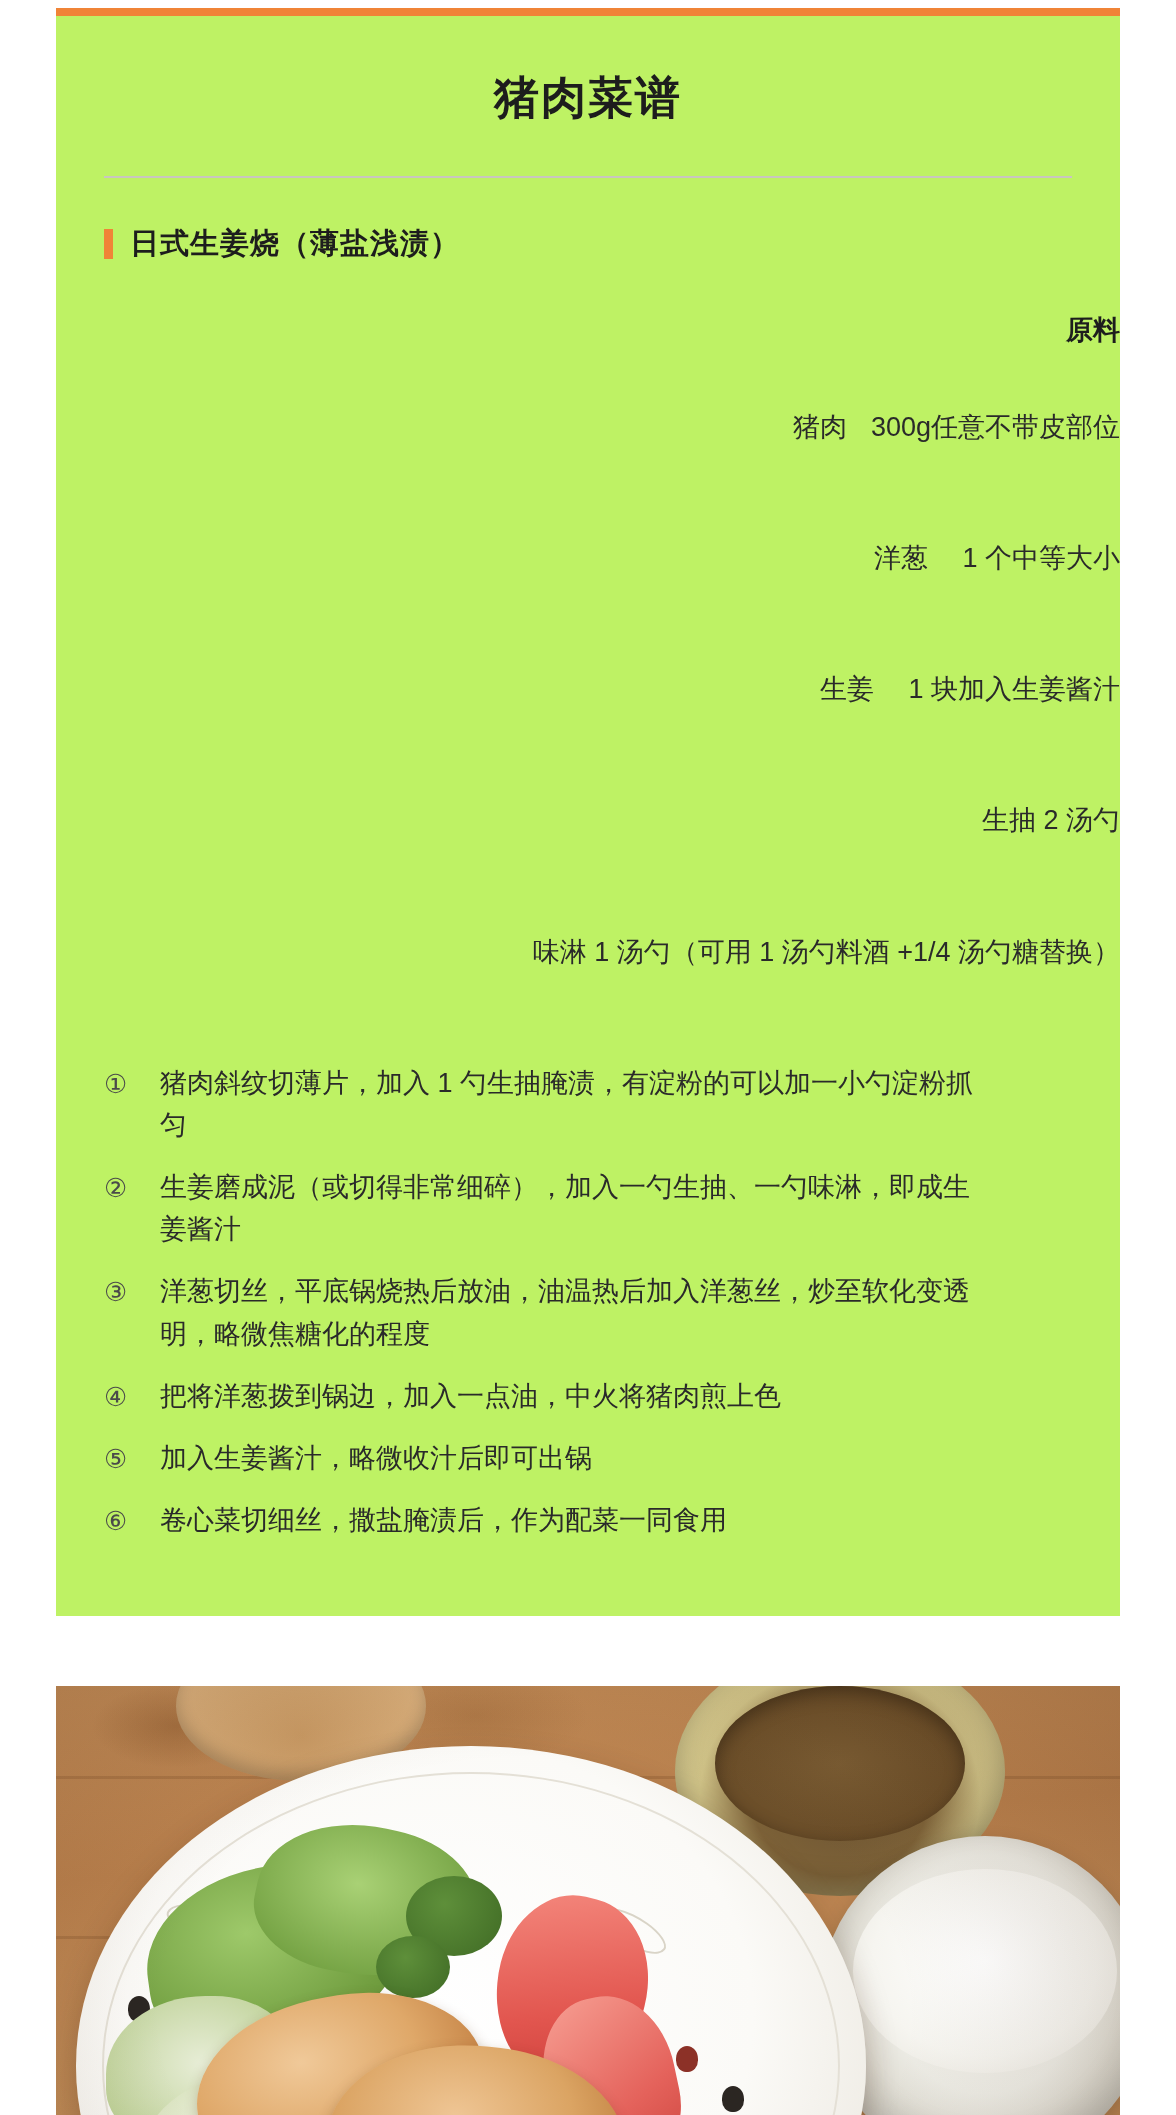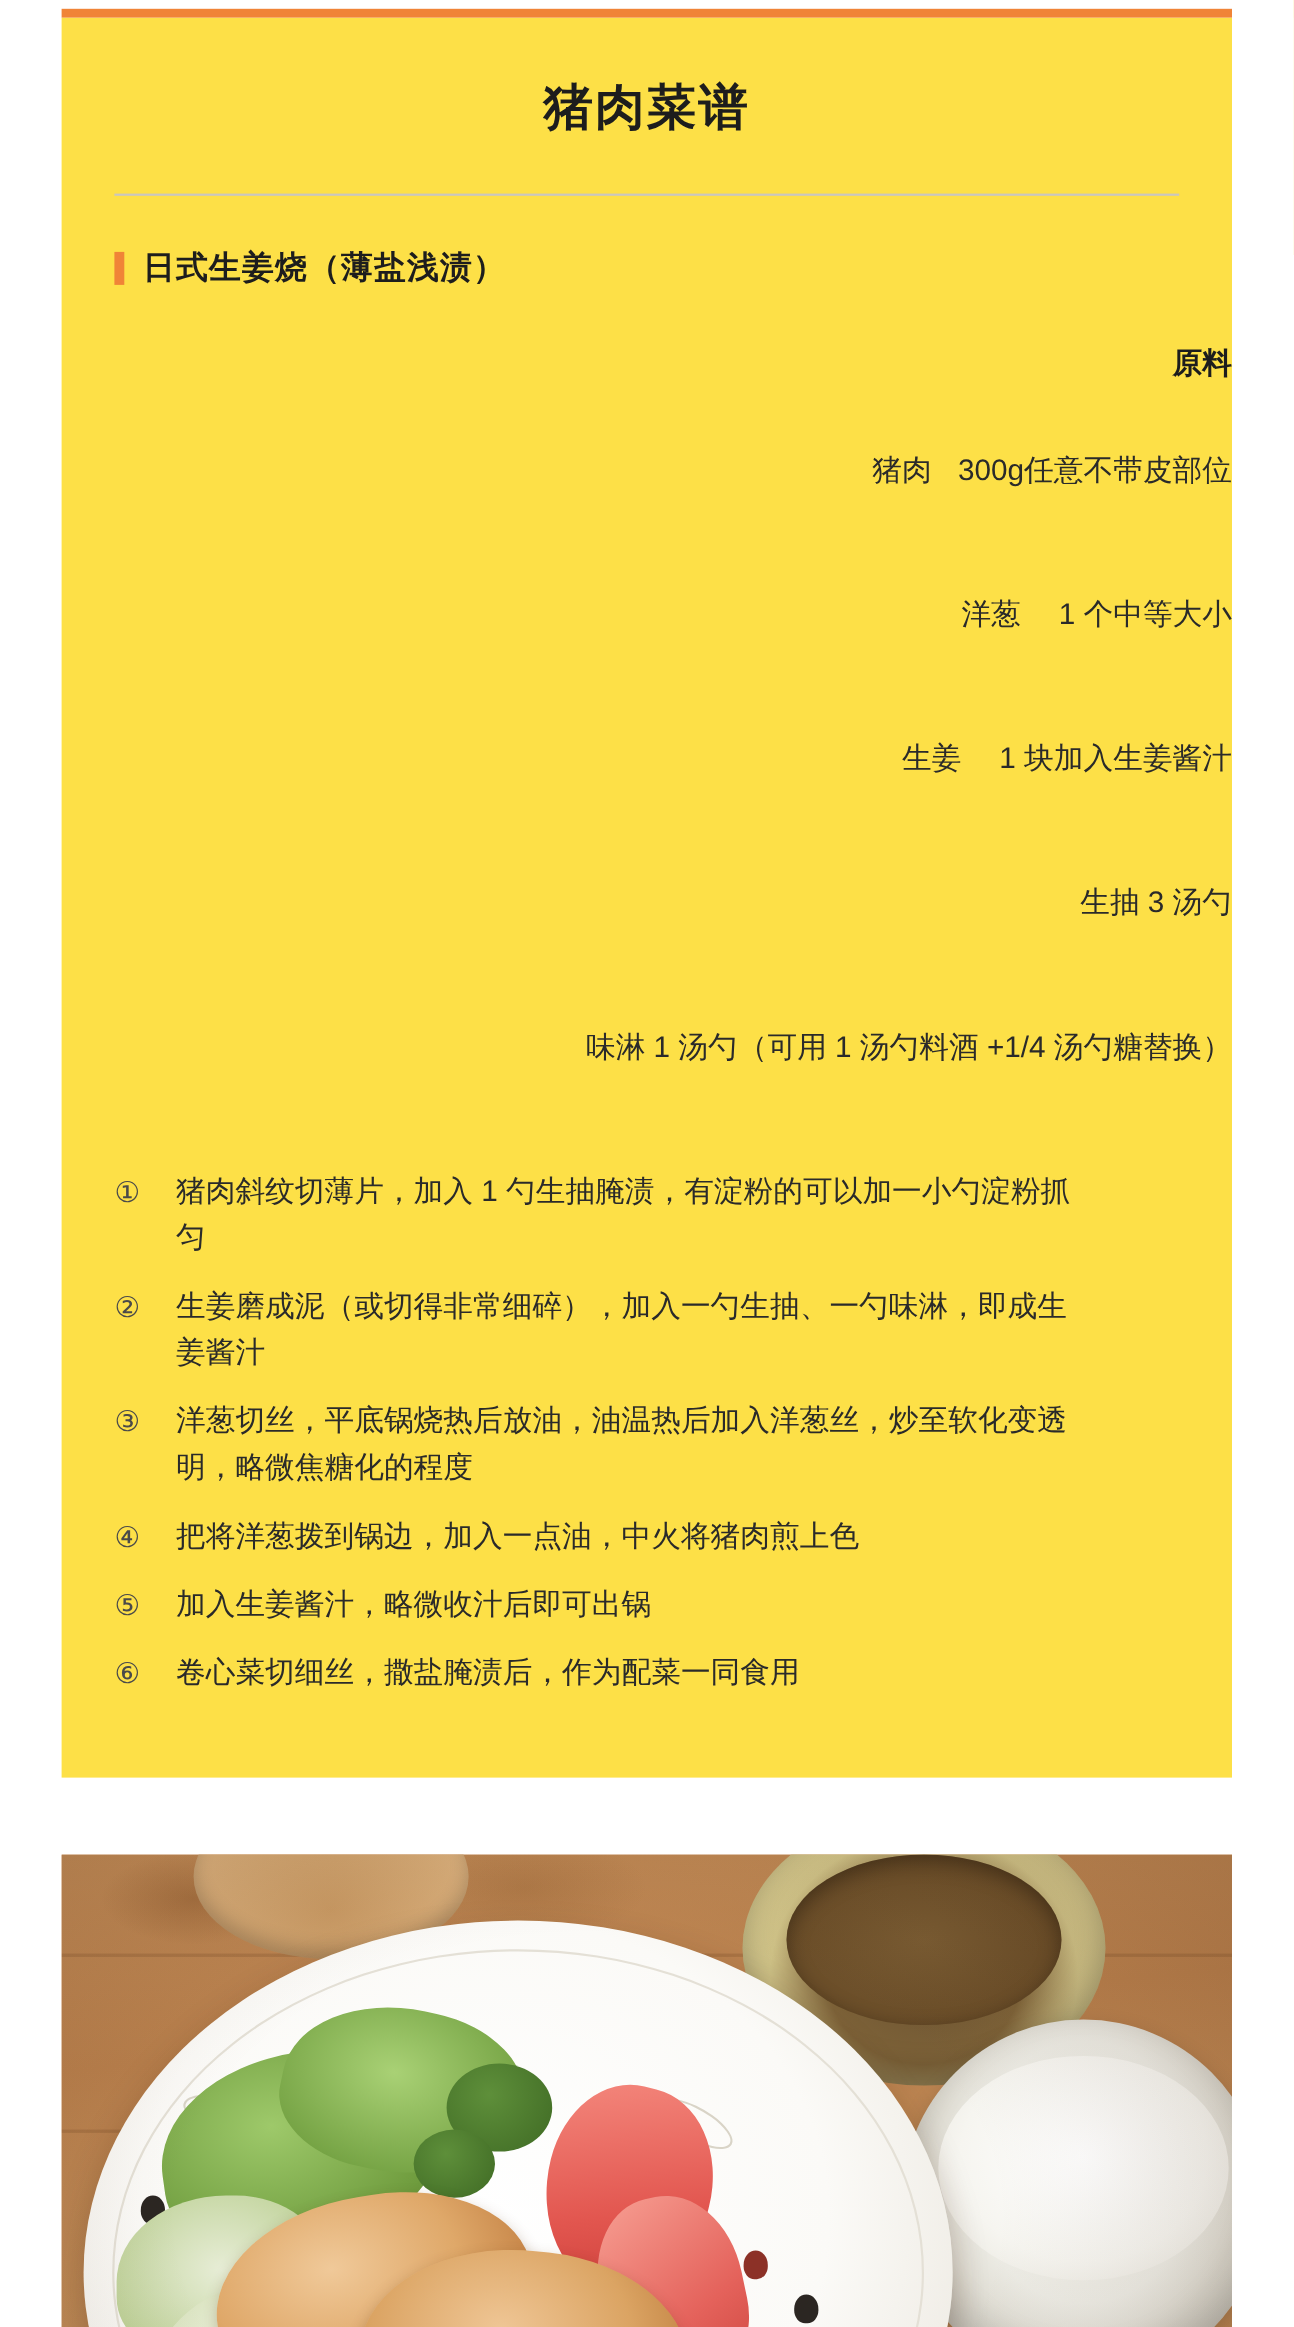--- a/index.html
+++ b/index.html
@@ -16,21 +16,21 @@
   .page {
     width: 1176px;
     position: relative;
     background: #ffffff;
   }
 
   
   .card {
     position: relative;
     margin: 16px 56px 0 56px;
-    background: #fde047;
+    background: #bef264;
     padding: 0 0 54px 0;
     box-sizing: border-box;
   }
   .card-top-rule {
     position: absolute;
     left: 0;
     top: -8px;
     width: 100%;
     height: 8px;
     background: #f08437;
@@ -266,21 +266,21 @@
       <div class="ing-row">
         <span class="ing-name">猪肉</span><span class="ing-qty">300g</span><span class="ing-note">任意不带皮部位</span>
       </div>
       <div class="ing-row">
         <span class="ing-name">洋葱</span><span class="ing-qty">1 个</span><span class="ing-note">中等大小</span>
       </div>
       <div class="ing-row">
         <span class="ing-name">生姜</span><span class="ing-qty">1 块</span><span class="ing-note">加入生姜酱汁</span>
       </div>
       <div class="ing-row">
-        <span class="ing-name">生抽</span><span class="ing-qty">3 汤勺</span><span class="ing-note"></span>
+        <span class="ing-name">生抽</span><span class="ing-qty">2 汤勺</span><span class="ing-note"></span>
       </div>
       <div class="ing-row">
         <span class="ing-name">味淋</span><span class="ing-qty">1 汤勺</span><span class="ing-note">（可用 1 汤勺料酒 +1/4 汤勺糖替换）</span>
       </div>
     </div>
 
     <div class="steps">
       <div class="step">
         <div class="step-num">①</div>
         <div class="step-text">猪肉斜纹切薄片，加入 1 勺生抽腌渍，有淀粉的可以加一小勺淀粉抓匀</div>

